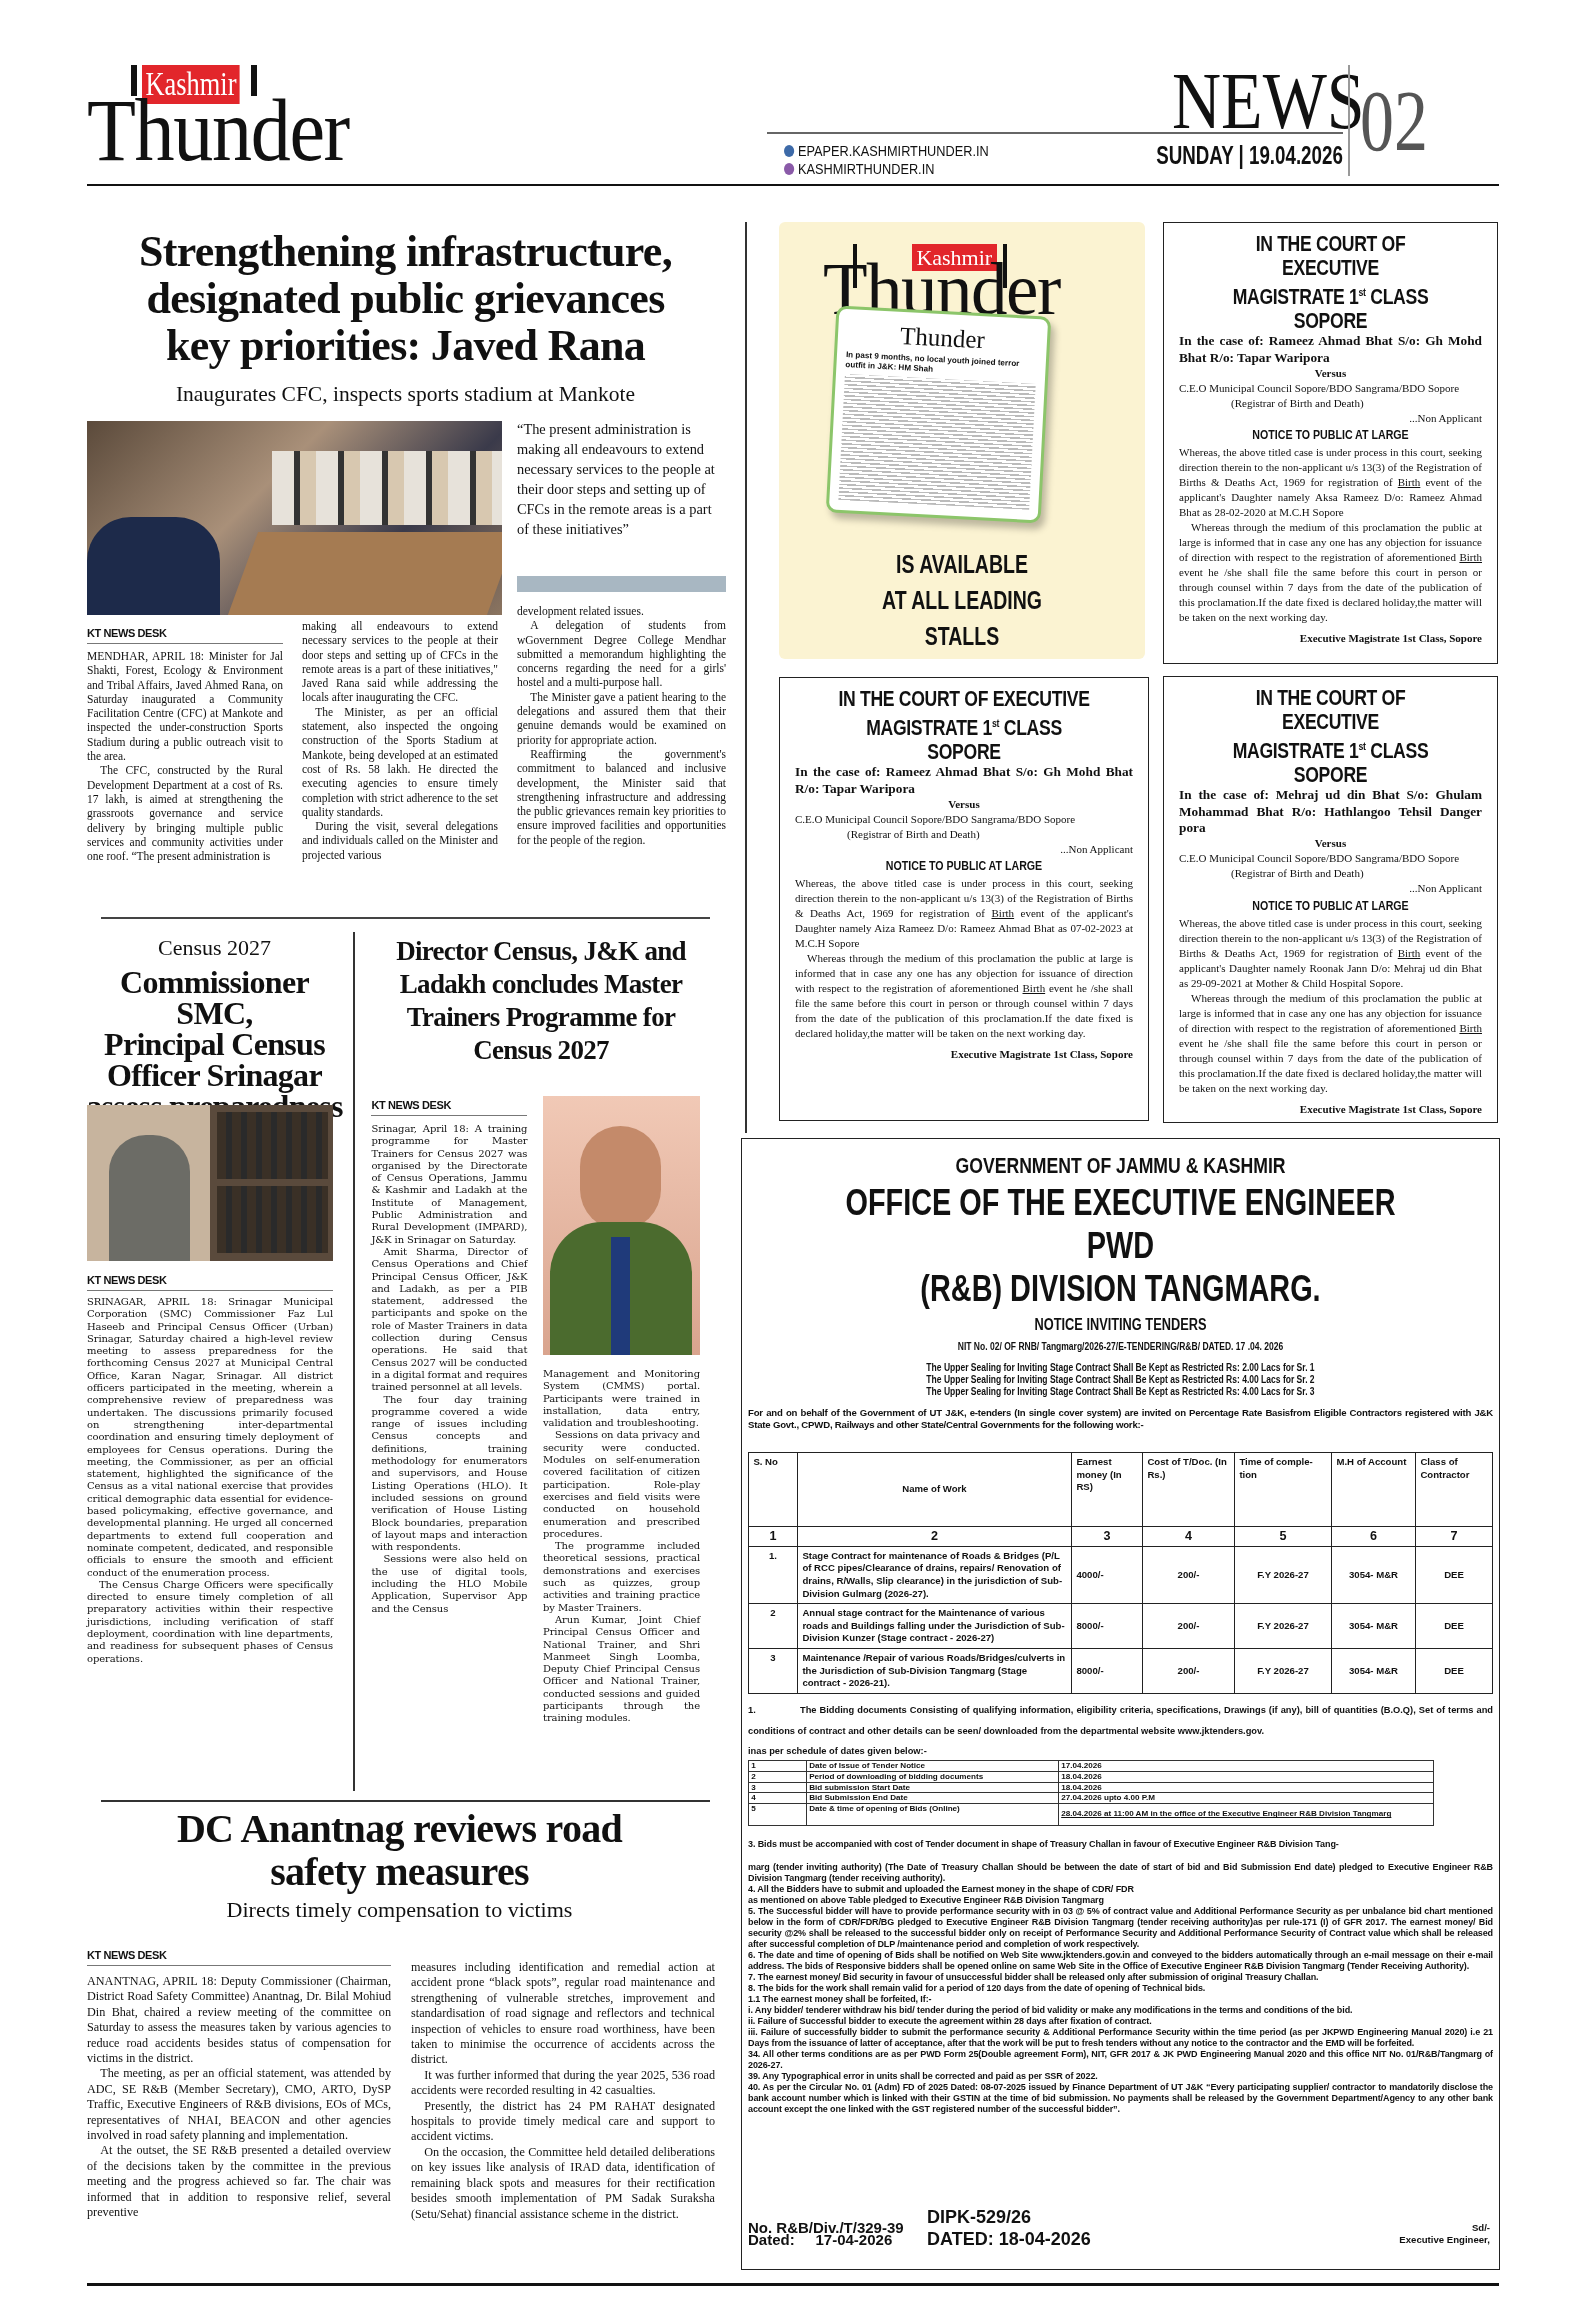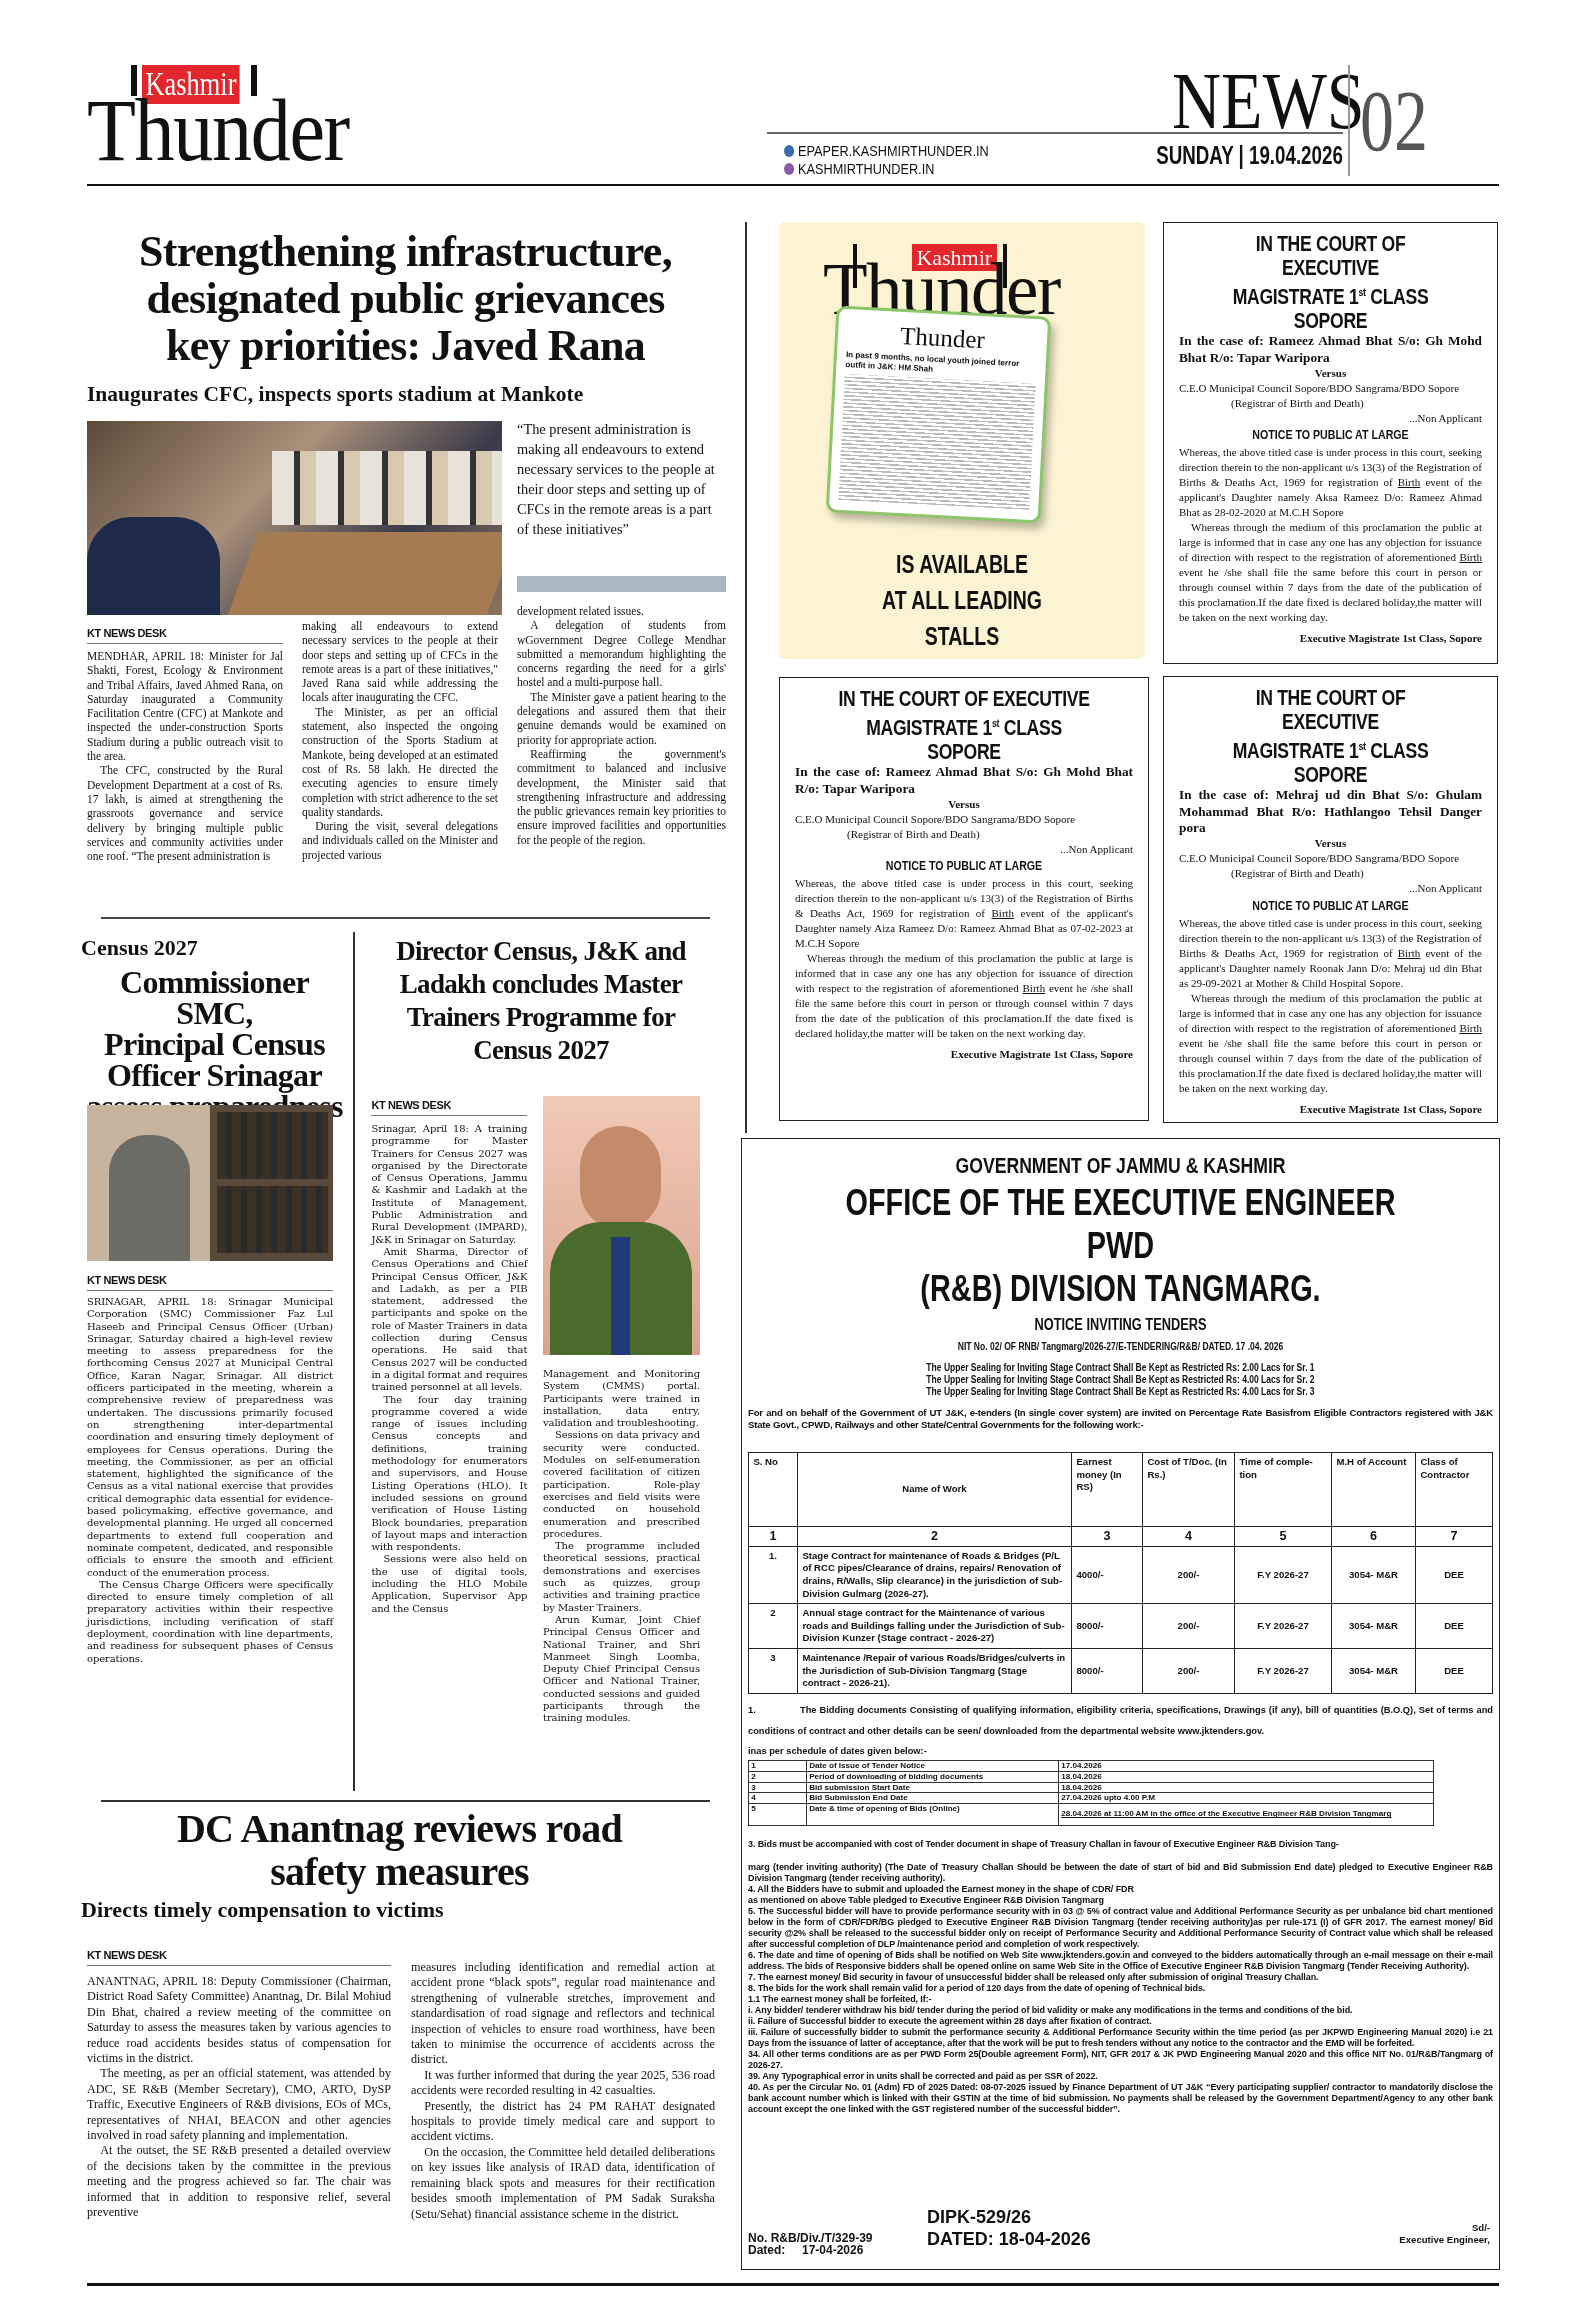--- a/index.html
+++ b/index.html
@@ -10,21 +10,21 @@
   .mast-kashmir{background:#e2262b;color:#fff;font-family:"Liberation Serif",serif;font-size:33px;line-height:39px;padding:0 4.4px;transform:scaleX(.8);transform-origin:left top}
   .mast-thunder{font-family:"Liberation Serif",serif;font-size:111px;line-height:111px;transform:scaleX(.9);transform-origin:left top;letter-spacing:-1.5px}
   .news-word{font-family:"Liberation Serif",serif;font-size:80px;line-height:80px;transform:scaleX(.85);transform-origin:right top}
   .page-no{font-family:"Liberation Serif",serif;font-size:87px;color:#555;line-height:87px;transform:scaleX(.78);transform-origin:left top}
   .hdr-date{font-family:"Liberation Sans",sans-serif;font-weight:700;font-size:25px;transform:scaleX(.75);transform-origin:right top;white-space:nowrap}
   .web{font-family:"Liberation Sans",sans-serif;font-size:15px;display:flex;align-items:center;gap:4.4px;white-space:nowrap;transform:scaleX(.85);transform-origin:left top}
   .dot{width:12px;height:12px;border-radius:50%;display:inline-block}
   .rule{background:#111}
   
   .hl{font-family:"Liberation Serif",serif;font-weight:700;text-align:center;letter-spacing:-0.7px}
-  .kicker{font-family:"Liberation Serif",serif;font-weight:700;}
+  .kicker{font-family:"Liberation Serif",serif;font-weight:400;text-align:center}
   .desk{font-family:"Liberation Sans",sans-serif;font-weight:700;font-size:11px;border-bottom:1.5px solid #777;padding-bottom:4.4px;letter-spacing:-0.4px}
   .body{font-family:"Liberation Serif",serif;font-size:12px;line-height:14.3px;text-align:justify;hyphens:auto}
   .body p{text-indent:13.3px}
   .body p:first-child{text-indent:0}
   .body2{font-family:"DejaVu Serif",serif;font-size:10px;line-height:12.3px;text-align:justify;letter-spacing:-0.1px}
   .body2 p{text-indent:12px}
   .body2 p:first-child{text-indent:0}
   .photo{background:linear-gradient(135deg,#5b4a3b,#a99079 40%,#3a3a4a 70%,#8c7560);overflow:hidden}
   .quote{font-family:"Liberation Serif",serif;font-weight:400;font-size:14.4px;line-height:20px}
   
@@ -350,21 +350,21 @@
     <div>8.                 The bids for the work shall remain valid for a period of 120 days from the date of opening of Technical bids.</div>
     <div>1.1          The earnest money shall be forfeited, If:-</div>
     <div>i.          Any bidder/ tenderer withdraw his bid/ tender during the period of bid validity or make any modifications in the terms and conditions of the bid.</div>
     <div>ii.          Failure of Successful bidder to execute the agreement within 28 days after fixation of contract.</div>
     <div>iii.          Failure of successfully bidder to submit the performance security &amp; Additional Performance Security within the time period (as per JKPWD Engineering Manual 2020) i.e 21 Days from the issuance of latter of acceptance, after that the work will be put to fresh tenders without any notice to the contractor and the EMD will be forfeited.</div>
     <div>34.        All other terms conditions are as per PWD Form 25(Double agreement Form), NIT, GFR 2017 &amp; JK PWD Engineering Manual 2020 and this office NIT No. 01/R&amp;B/Tangmarg of 2026-27.</div>
     <div>39. Any Typographical error in units shall be corrected and paid as per SSR of 2022.</div>
     <div>40.   As per the Circular No. 01 (Adm) FD of 2025 Dated: 08-07-2025 issued by Finance Department of UT J&amp;K “Every participating supplier/ contractor to mandatorily disclose the bank account number which is linked with their GSTIN at the time of bid submission. No payments shall be released by the Government Department/Agency to any other bank account except the one linked with the GST registered number of the successful bidder”.</div>
   </div>
 
-  <div class="abs" style="left:6px;bottom:12px;font-size:12px;line-height:12.6px">
+  <div class="abs" style="left:6px;bottom:22px;font-size:15px;line-height:12.6px">
     <div>No. R&amp;B/Div./T/329-39</div>
     <div style="white-space:pre">Dated:     17-04-2026</div>
   </div>
   <div class="abs" style="left:185px;bottom:19px;font-size:18px;line-height:22px">
     <div>DIPK-529/26</div>
     <div>DATED: 18-04-2026</div>
   </div>
   <div class="abs" style="right:9px;bottom:22px;font-size:9.6px;line-height:12.6px;text-align:right">
     <div>Sd/-</div>
     <div>Executive Engineer,</div>

